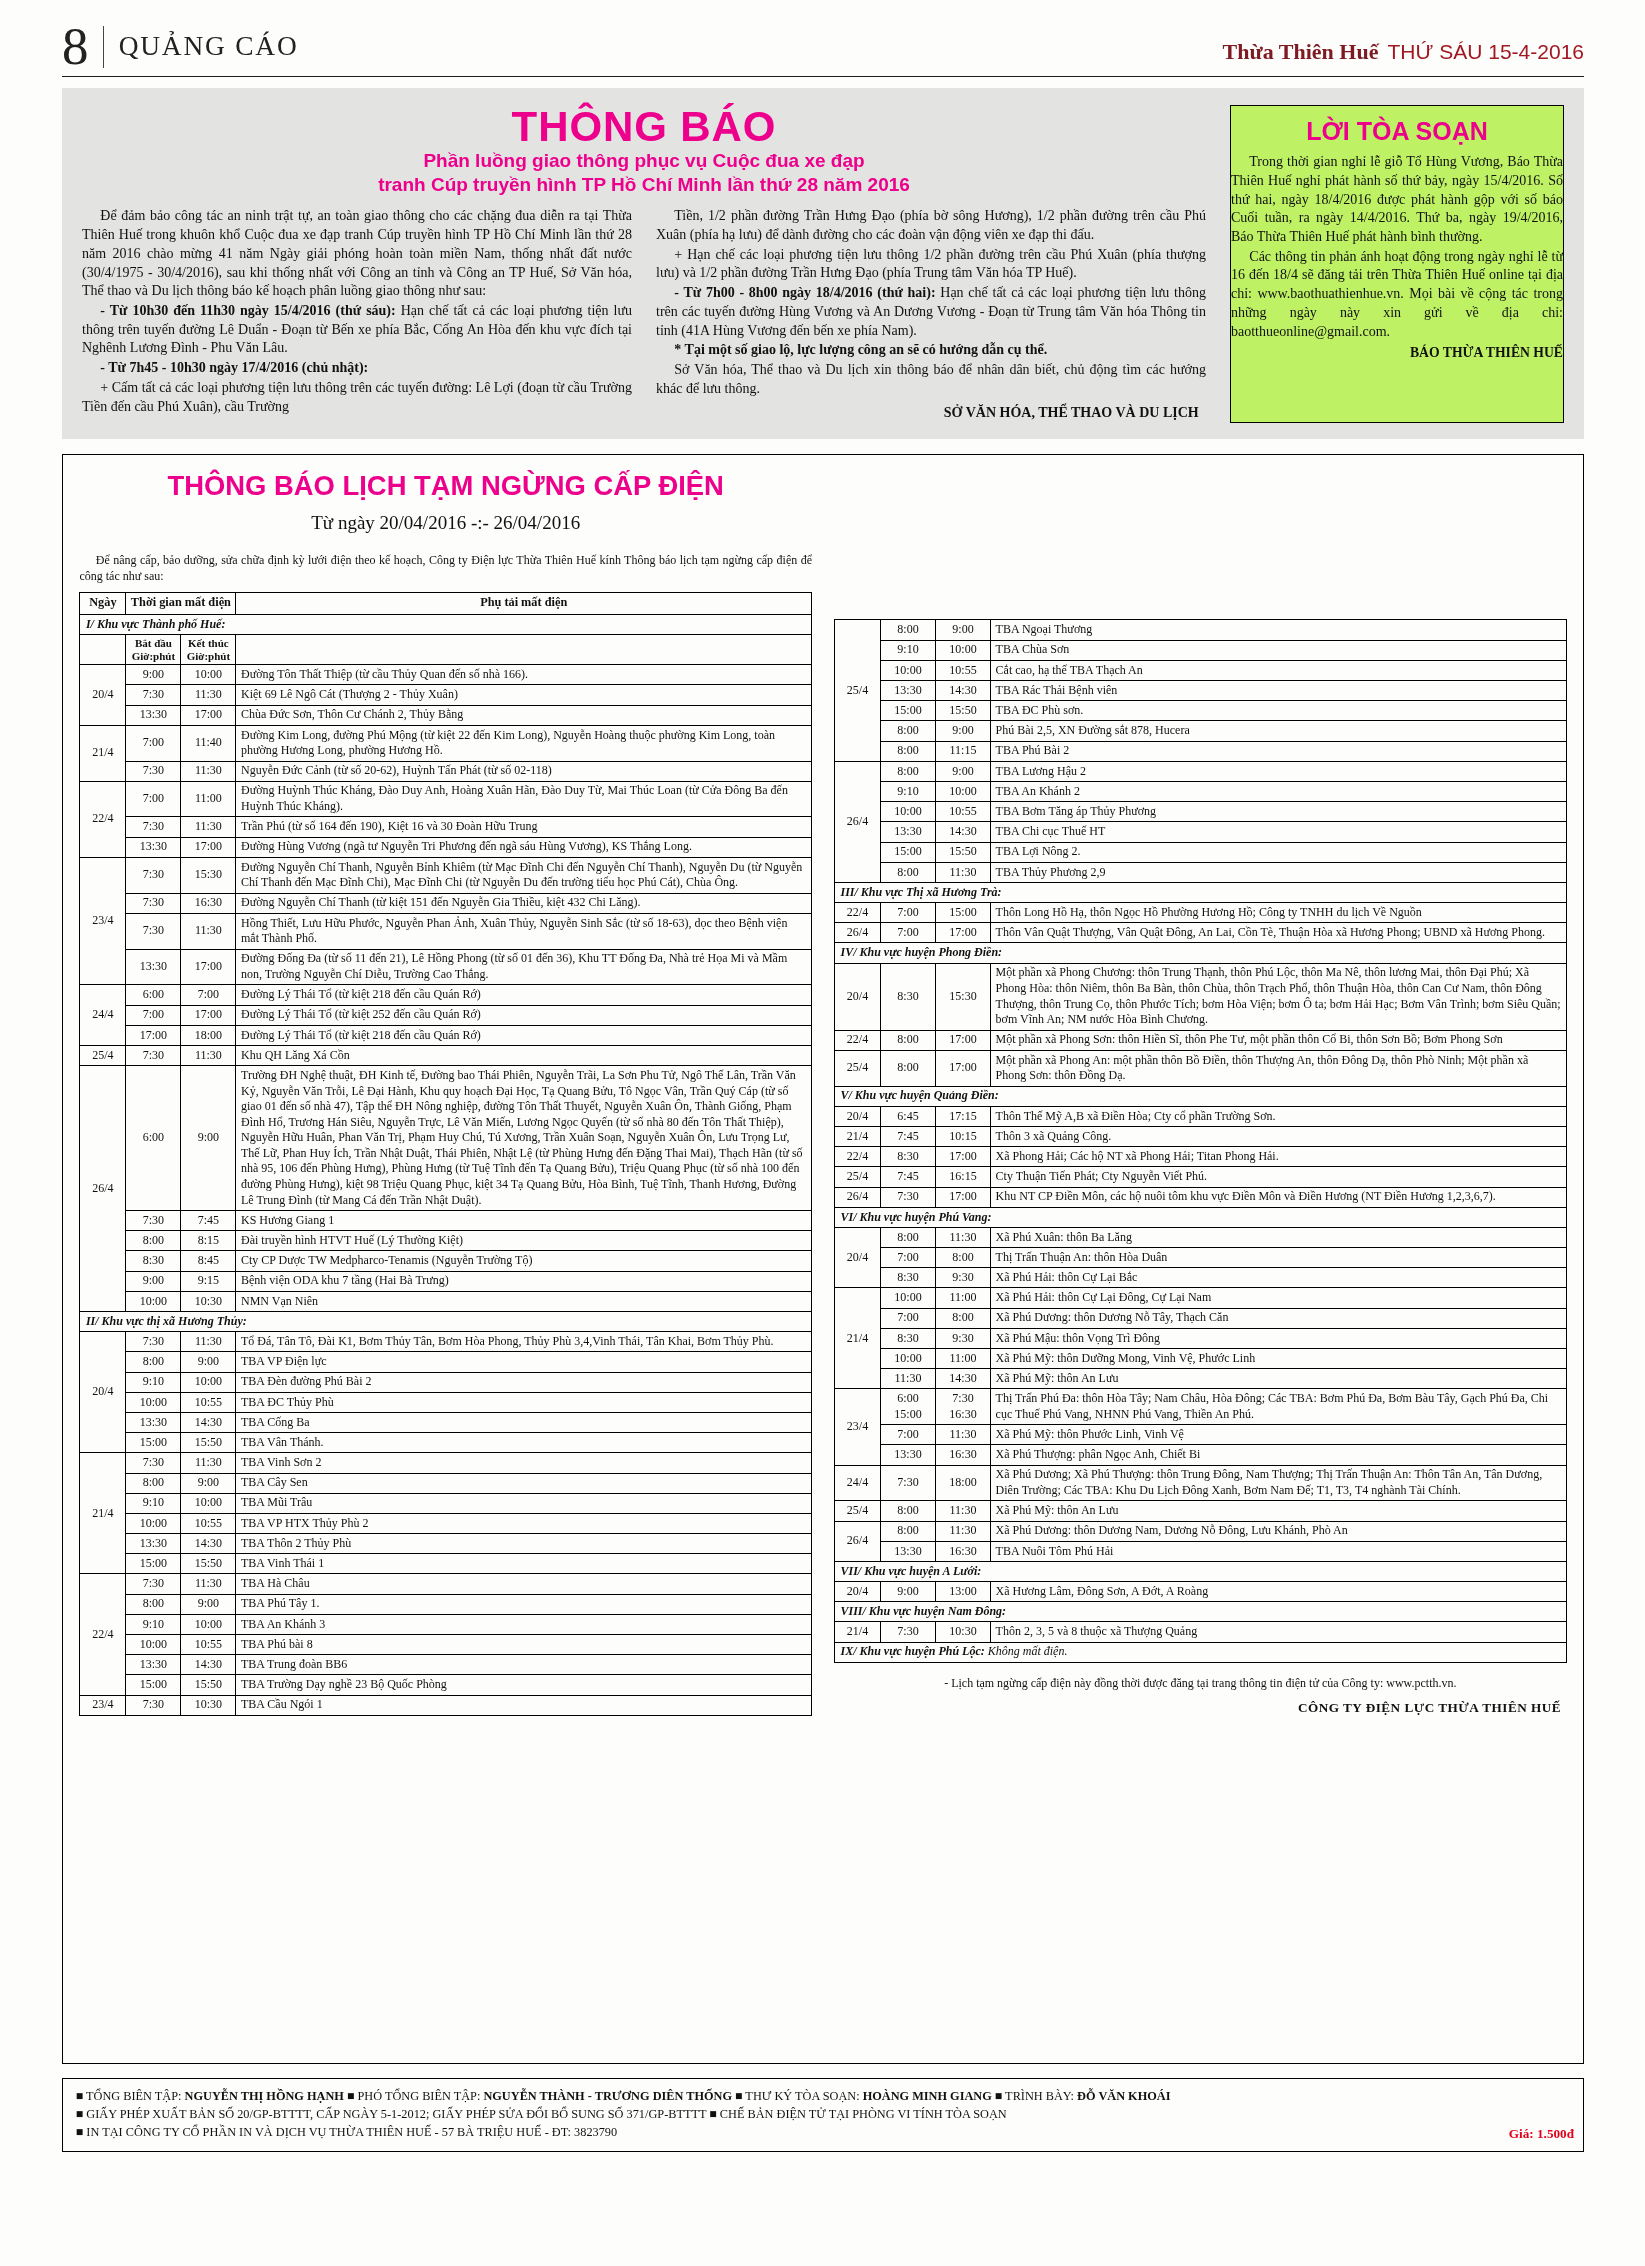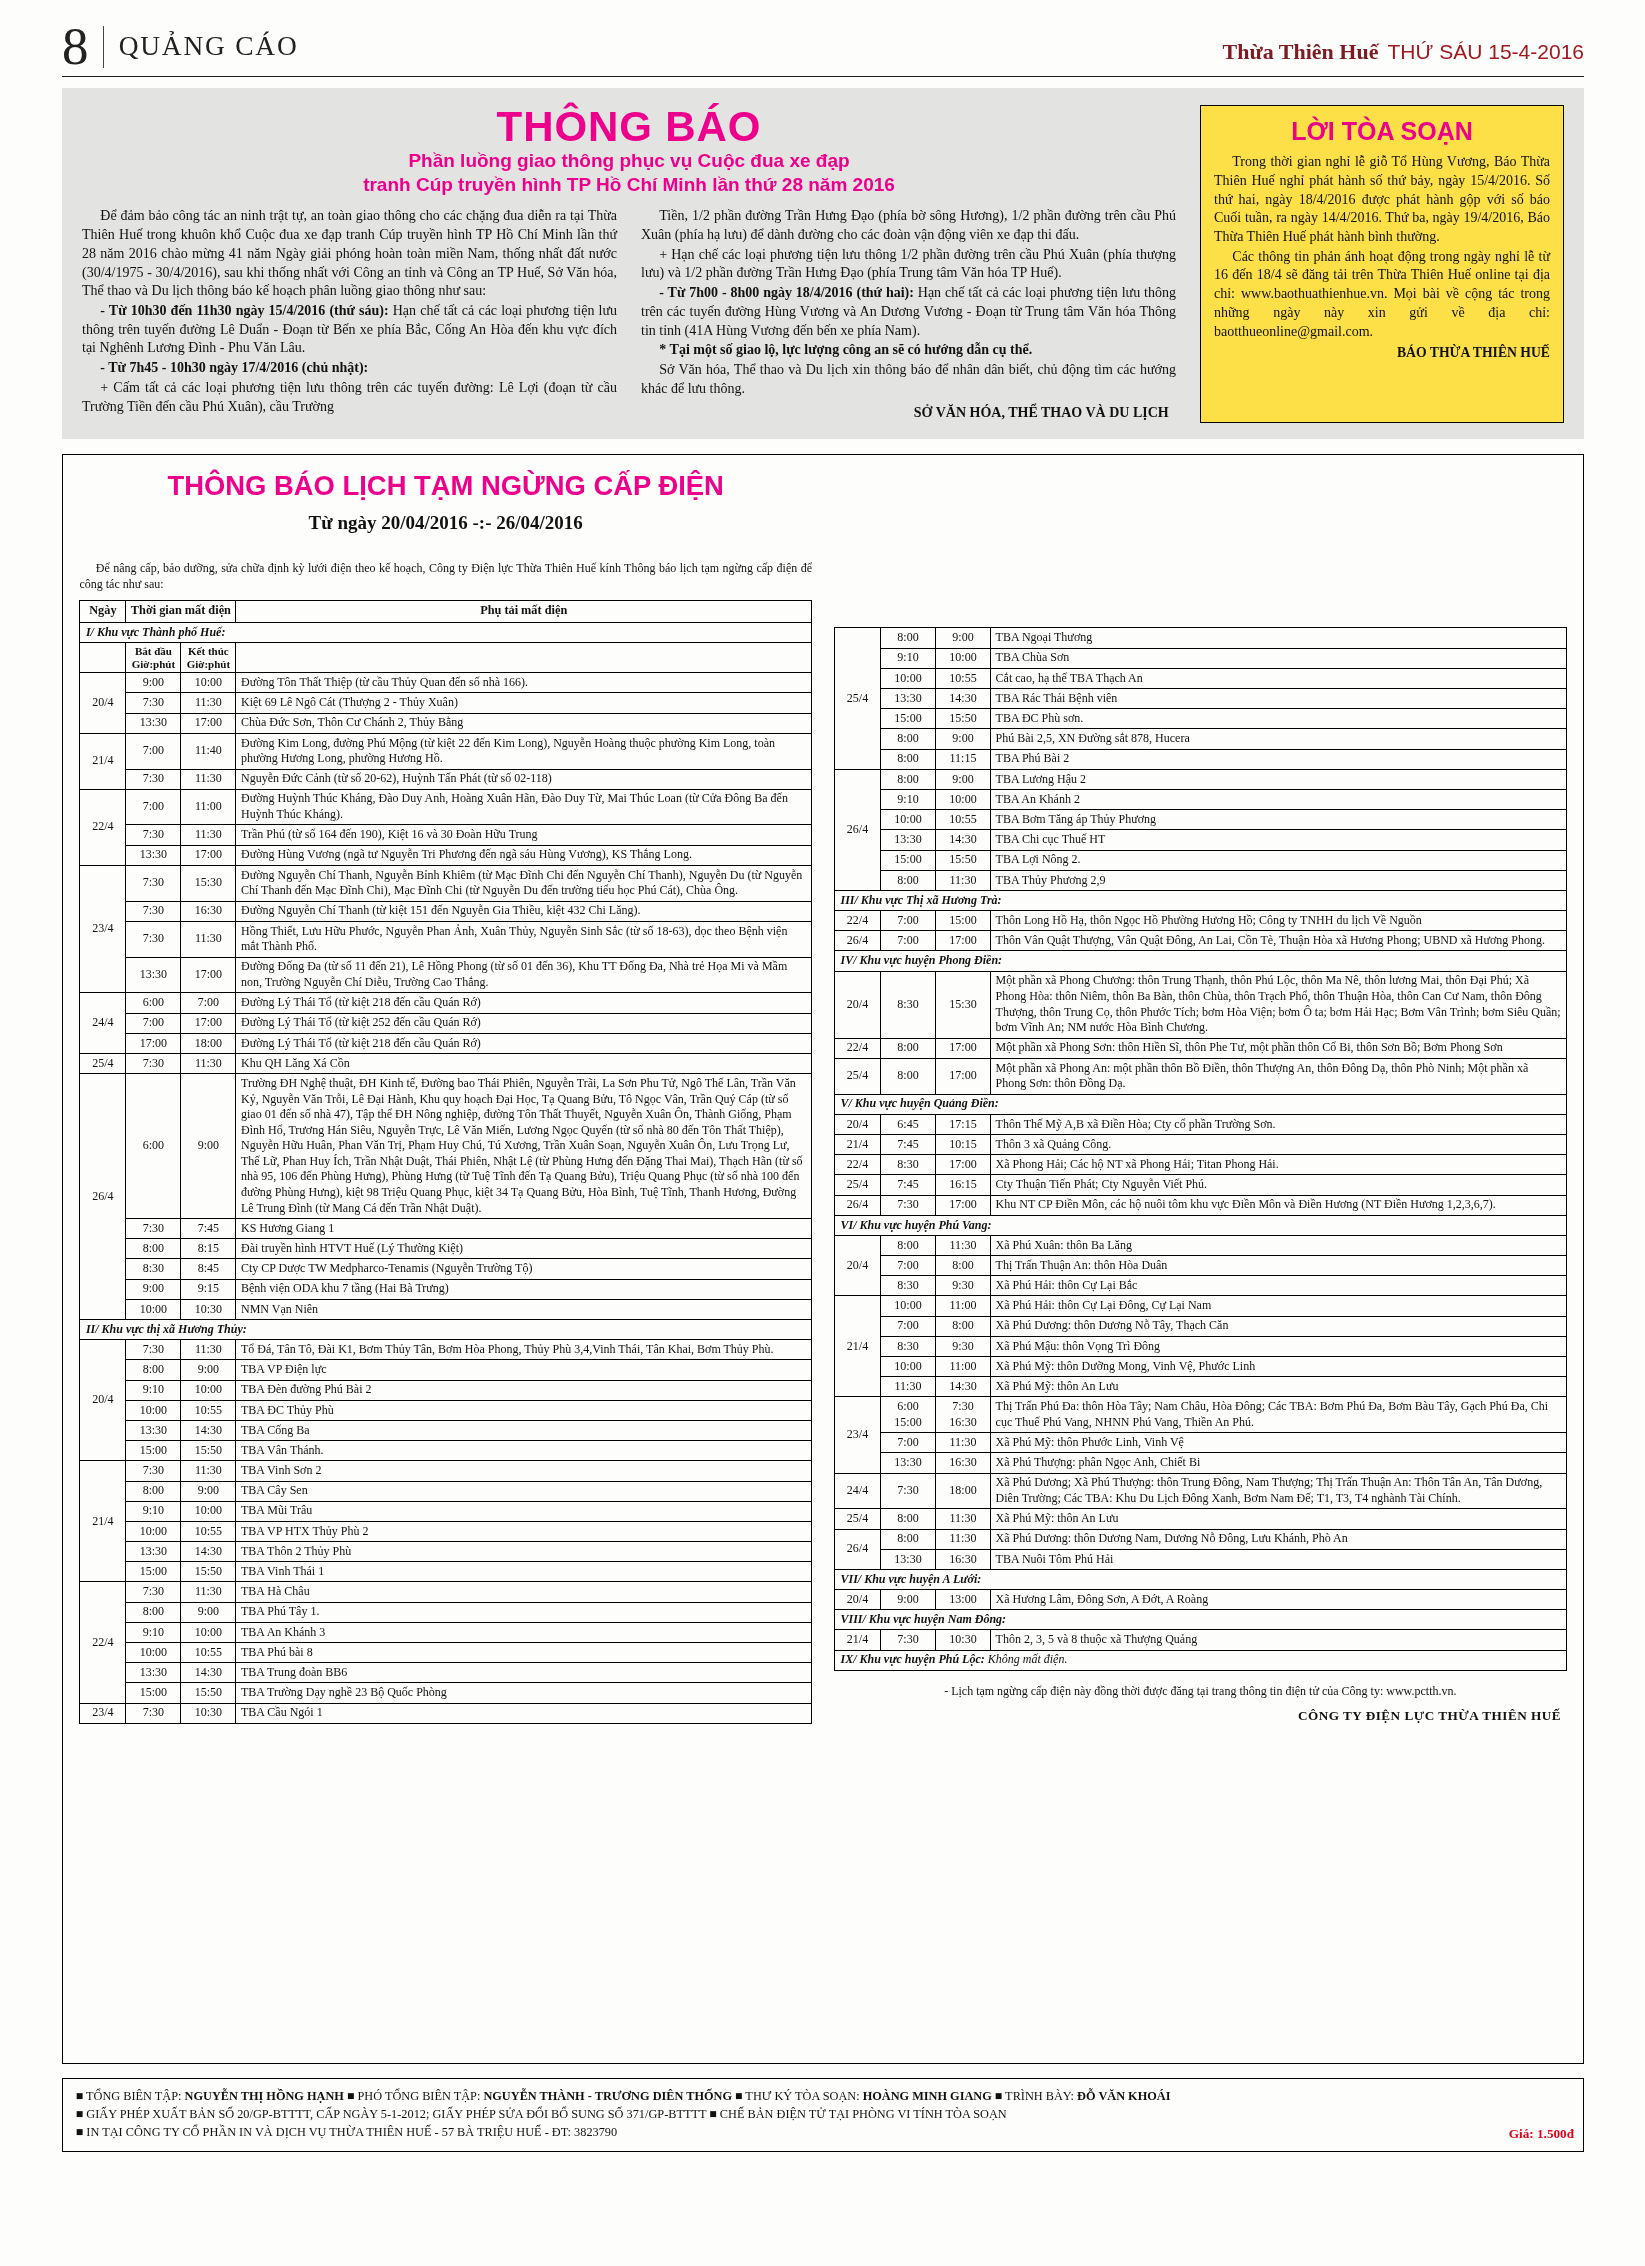--- a/index.html
+++ b/index.html
@@ -19,31 +19,31 @@
   
   .notice-wrap{background:#e3e3e2;margin-top:11px;padding:16.4px 20px;display:flex;gap:24px;box-sizing:border-box;}
   .notice-main{flex:1;min-width:0;}
   .n-title{color:#ec008c;font-family:"Liberation Sans",sans-serif;font-weight:bold;font-size:42px;text-align:center;letter-spacing:0.9px;line-height:1.05;}
   .n-sub{color:#ec008c;font-family:"Liberation Sans",sans-serif;font-weight:bold;font-size:19px;text-align:center;line-height:1.25;}
   .n-cols{display:flex;gap:24px;margin-top:11px;}
   .n-col{flex:1;min-width:0;font-size:14px;line-height:1.34;text-align:justify;}
   .para{margin:0 0 0.9px;text-indent:18.3px;}
   .n-sign{font-weight:bold;text-align:right;margin-top:5.5px;font-size:14px;padding-right:7.3px;}
 
-  .editorial{width:364px;border:0.9px solid #000;padding:11px 13px;box-sizing:border-box;background:#fde047;}
+  .editorial{width:334px;border:0.9px solid #000;padding:11px 0;box-sizing:border-box;background:#bef264;}
   .e-title{color:#ec008c;font-family:"Liberation Sans",sans-serif;font-weight:bold;font-size:25px;text-align:center;margin-bottom:7.3px;}
   .e-body{font-size:14px;line-height:1.34;text-align:justify;}
   .e-sign{font-weight:bold;text-align:right;margin-top:3.7px;font-size:13.7px;}
 
   
   .power{border:0.9px solid #000;margin-top:14.6px;padding:12.8px 16.4px 11px;min-height:1610px;box-sizing:border-box;}
   .power-cols{display:flex;gap:22px;align-items:flex-end;}
   .pcol{flex:1;min-width:0;}
   .p-title{color:#ec008c;font-family:"Liberation Sans",sans-serif;font-weight:bold;font-size:27.4px;text-align:center;line-height:1.1;margin-top:3.7px;}
-  .p-dates{font-weight:bold;font-size:19px;text-align:center;margin:11px 0 27px;}
+  .p-dates{font-weight:normal;font-size:19px;text-align:center;margin:11px 0 19px;}
   .p-intro{font-size:12px;text-align:justify;line-height:1.3;margin:0 0 7.3px;text-indent:16.4px;}
 
   table.sched{width:100%;border-collapse:collapse;font-size:12px;line-height:1.3;table-layout:fixed;}
   .sched th,.sched td{border:0.9px solid #000;padding:1.8px 4.6px;vertical-align:middle;word-wrap:break-word;}
   .sched th{font-weight:bold;text-align:center;font-size:12.3px;padding:2.7px 3.7px;}
   .tc{text-align:center;white-space:pre-line;}
   .b{font-weight:bold;}
   .subhead td{font-size:11px;line-height:1.15;padding:1.8px 1.8px;}
   .secrow td{font-size:12px;padding:1.8px 5.5px;}
 

